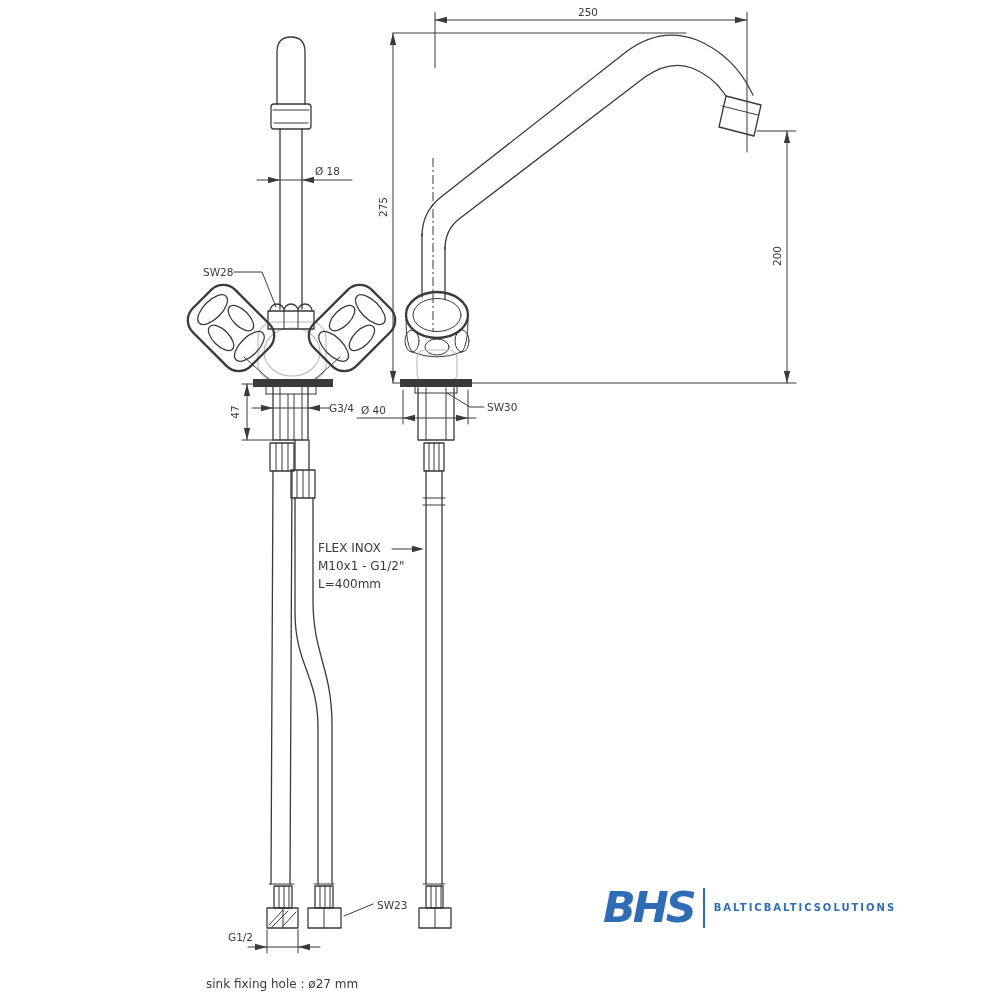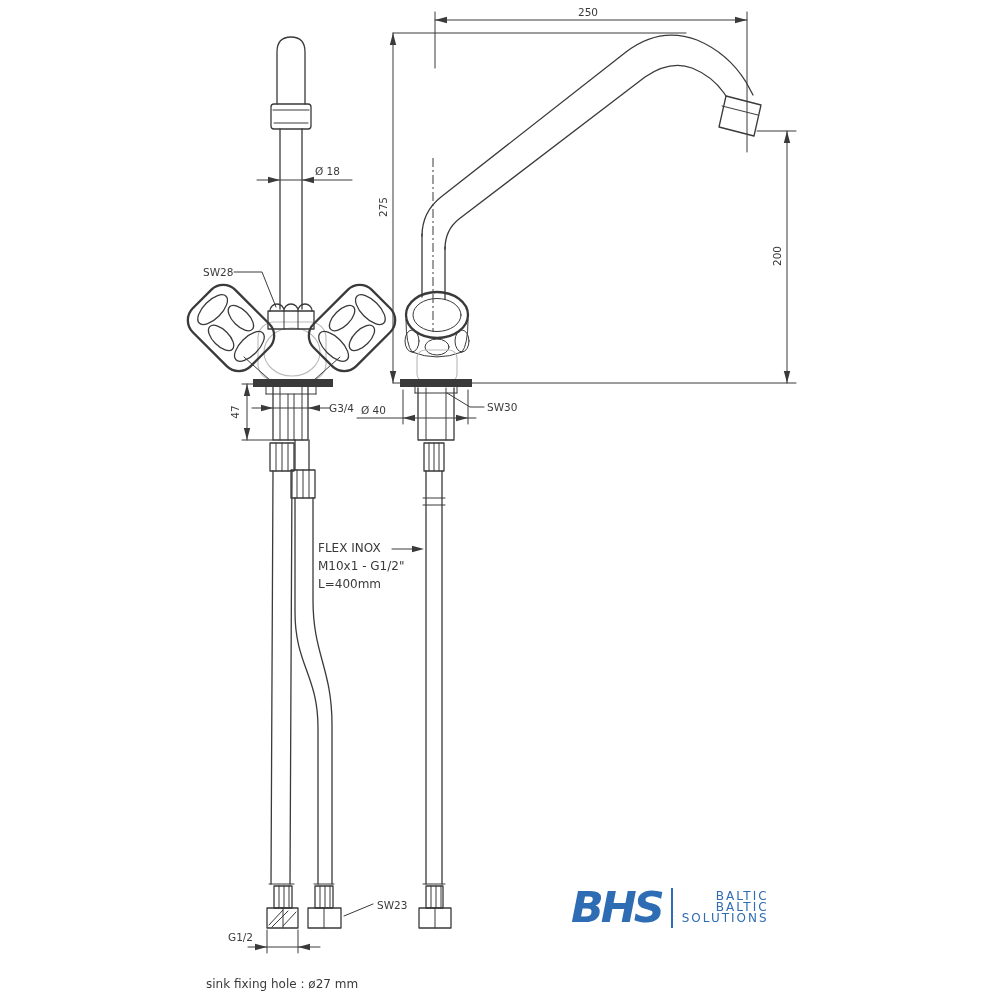--- a/index.html
+++ b/index.html
@@ -10,24 +10,24 @@
   .ln   { fill:none; stroke:var(--line); stroke-width:1.3; stroke-linecap:round; stroke-linejoin:round; }
   .thin { stroke-width:1; }
   .thick{ stroke-width:2.3; }
   .lt   { fill:none; stroke:var(--light); stroke-width:1.1; }
   .fil  { fill:var(--line); stroke:none; }
   .wfil { fill:#ffffff; stroke:var(--line); stroke-width:1.3; stroke-linejoin:round; }
   .dash { fill:none; stroke:var(--line); stroke-width:1; stroke-dasharray:9 3 2 3; }
   text  { fill:var(--line); font-family:"DejaVu Sans", sans-serif; font-size:10.5px; }
   .big  { font-size:12px; }
   
-  .logo { position:absolute; left:571px; top:886px; display:flex; align-items:center; gap:9px; color:var(--accent);text-align:right; }
+  .logo { position:absolute; left:603px; top:886px; display:flex; align-items:center; gap:9px; color:var(--accent); }
   .logo-abbr { font-size:43px; font-weight:bold; font-style:italic; letter-spacing:-3px; line-height:1; }
   .logo-divider { width:2px; height:40px; background:var(--accent); }
-  .logo-lines { display:flex; flex-direction:column; font-size:12px; font-weight:normal; letter-spacing:2px; line-height:11px; }
+  .logo-lines { display:flex; font-size:10px; font-weight:bold; letter-spacing:2px; line-height:11px; }
 </style>
 </head>
 <body>
 
 <div class="stage">
 <svg width="1000" height="1000" viewBox="0 0 1000 1000">
 
   <defs>
     <g id="knob">
       <rect x="-41" y="-30" width="82" height="60" rx="17" class="ln thick"></rect>

